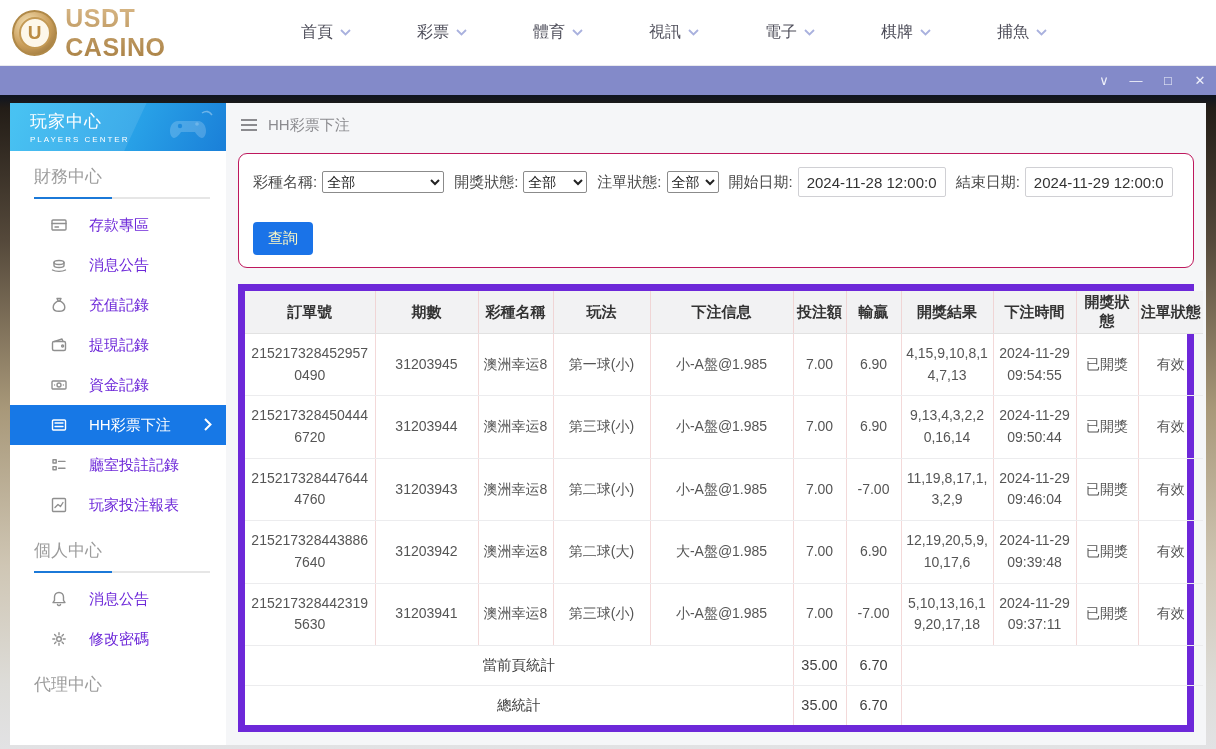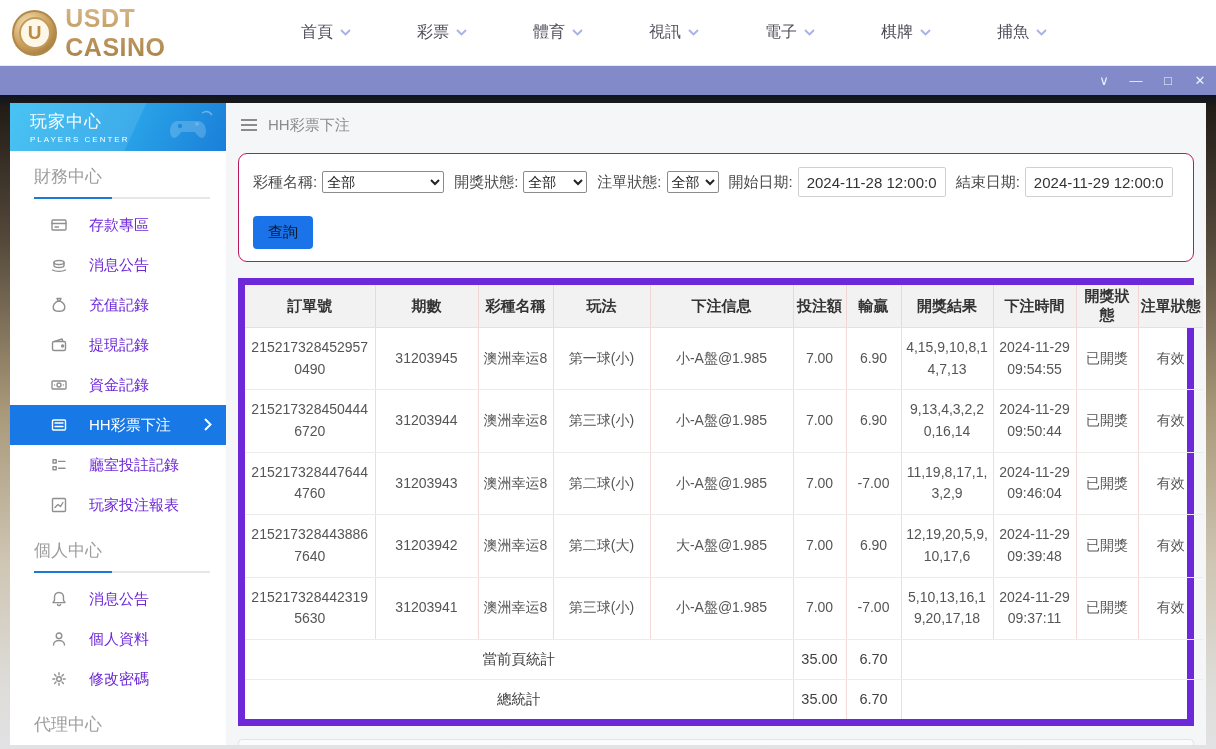--- a/index.html
+++ b/index.html
@@ -73,21 +73,21 @@
   .filter-card { margin:6px 12px 0 12px; background:#fff; border:1px solid #be185d;
     border-radius:9px; padding:13px 14px 12px 14px; }
   .filter-row { display:flex; align-items:center; }
   .f-label { font-size:15px; color:#4a4a4a; margin:0 5px 0 0; white-space:nowrap; }
   .f-label:not(:first-child){ margin-left:10px; }
   select.f-select { height:22px; font-size:14px; color:#222; border:1px solid #8b8b8b;
     border-radius:2px; background:#fff; }
   .sel-lottery { width:122px; } .sel-draw { width:64px; } .sel-order { width:52px; }
   input.f-date { height:30px; width:148px; border:1px solid #d0d0d4; border-radius:2px;
     font-size:15px; color:#333; padding:0 8px; font-family:inherit; }
-  .search-btn { margin-top:19px; background:#1a73e8; color:#0f172a; border:none;
+  .search-btn { margin-top:25px; background:#1a73e8; color:#fef9c3; border:none;
     border-radius:4px; font-size:15px; padding:7px 15px; cursor:pointer;
     font-family:inherit; }
 
   .table-card { margin:16px 12px 0 12px; background:#fff; border:7px solid #6d28d9; }
   table { width:100%; border-collapse:collapse; table-layout:fixed; }
   th { background:#f2f2f3; font-size:15px; color:#333; font-weight:bold;
     height:40px; padding:2px 2px; border-left:1px solid #f0d5d5;
     border-bottom:1px solid #e2e2e2; overflow:hidden; }
   th:first-child { border-left:none; }
   td { text-align:center; font-size:14px; color:#555; padding:9px 3px;
@@ -277,29 +277,20 @@
     <div class="section-rule"></div>
 
     <div class="side-item">
       <span class="sicon">
           <svg viewBox="0 0 18 18">
             <path d="M9 2.5c-2.8 0-4.5 2-4.5 4.5v3.4L3 12.6h12l-1.5-2.2V7c0-2.5-1.7-4.5-4.5-4.5z"></path>
             <path d="M7.5 14.4a1.6 1.6 0 0 0 3 0"></path>
           </svg>
         </span>
       <span>消息公告</span>
-    </div>
-    <div class="side-item">
-      <span class="sicon">
-          <svg viewBox="0 0 18 18">
-            <circle cx="9" cy="5.8" r="2.8"></circle>
-            <path d="M3.5 15c0-3 3-4.5 5.5-4.5s5.5 1.5 5.5 4.5"></path>
-          </svg>
-        </span>
-      <span>個人資料</span>
     </div>
     <div class="side-item">
       <span class="sicon">
           <svg viewBox="0 0 18 18">
             <circle cx="9" cy="9" r="2.3"></circle>
             <path d="M9 2.8v2M9 13.2v2M2.8 9h2M13.2 9h2M4.6 4.6l1.4 1.4M12 12l1.4 1.4M13.4 4.6 12 6M6 12l-1.4 1.4"></path>
           </svg>
         </span>
       <span>修改密碼</span>
     </div>

